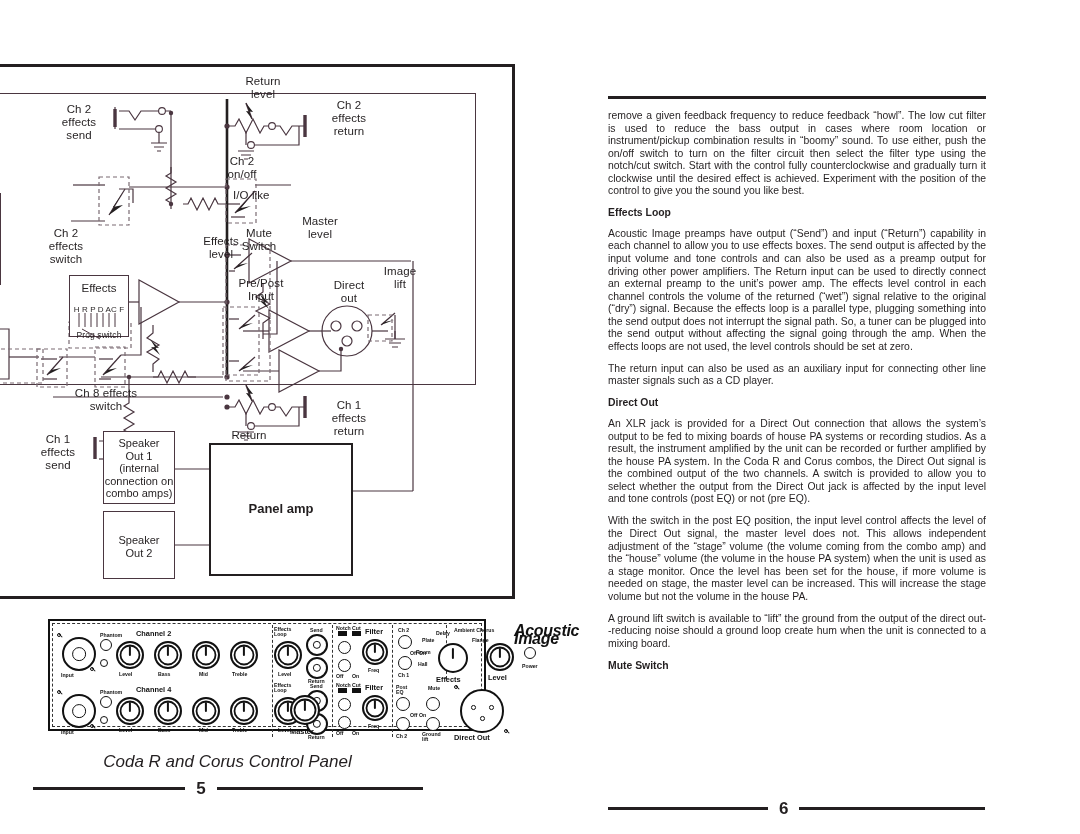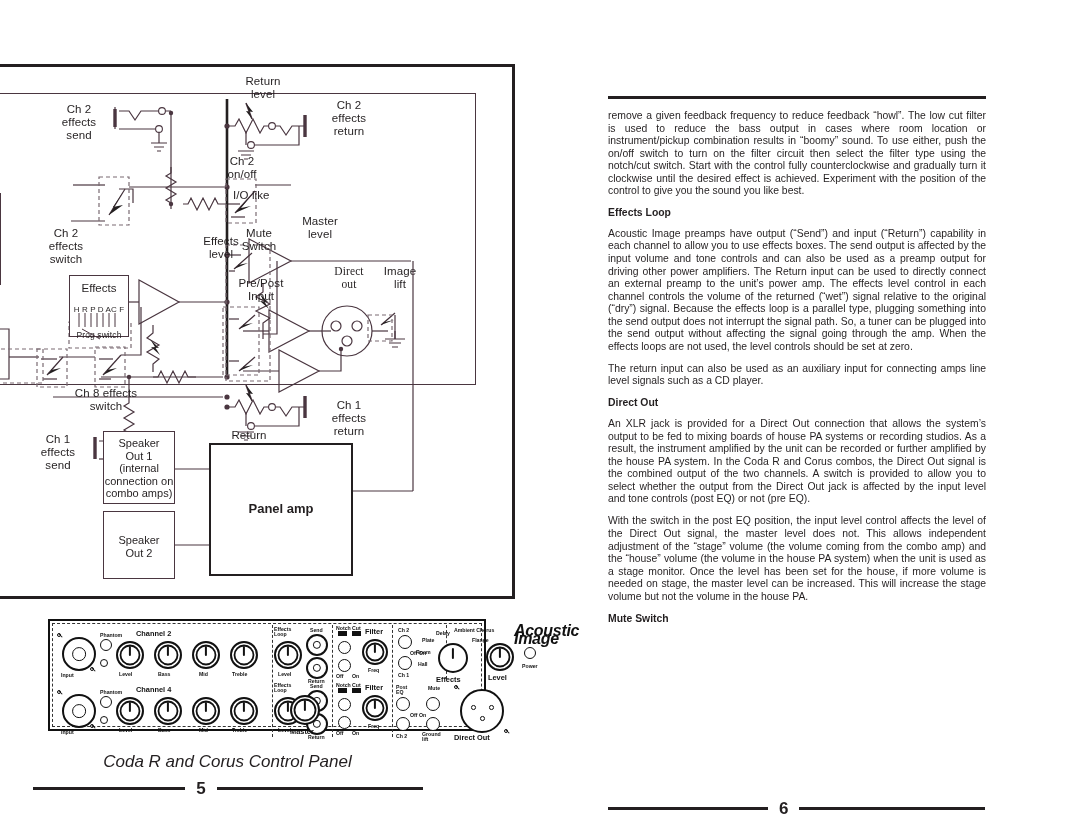--- a/index.html
+++ b/index.html
@@ -312,21 +312,21 @@
 Switch</div>
       <div class="dg-label" style="left:288px;top:210px;width:60px;">Pre/Post
 Input</div>
       <div class="dg-label" style="left:290px;top:8px;width:60px;">Return
 level</div>
       <div class="dg-label" style="left:376px;top:32px;width:60px;">Ch 2
 effects
 return</div>
       <div class="dg-label" style="left:348px;top:148px;width:58px;">Master
 level</div>
-      <div class="dg-label" style="left:380px;top:198px;width:52px;font-family:Liberation Serif, serif;">Direct
+      <div class="dg-label" style="left:380px;top:212px;width:52px;">Direct
 out</div>
       <div class="dg-label" style="left:428px;top:198px;width:58px;">Image
 lift</div>
       <div class="dg-label" style="left:118px;top:320px;width:90px;">Ch 8 effects
 switch</div>
       <div class="dg-label" style="left:84px;top:366px;width:62px;">Ch 1
 effects
 send</div>
       <div class="dg-label" style="left:276px;top:362px;width:60px;">Return
 level</div>
@@ -498,24 +498,25 @@
       <div class="rule" style="width:206px;"></div>
     </div>
   </div>
 
   <div id="right-page">
     <div class="toprule"></div>
     <div class="col" id="right-col">
         <p>remove a given feedback frequency to reduce feedback “howl”. The low cut filter is used to reduce the bass output in cases where room location or instrument/pickup combination results in “boomy” sound. To use either, push the on/off switch to turn on the filter circuit then select the filter type using the notch/cut switch. Start with the control fully counterclockwise and gradually turn it clockwise until the desired effect is achieved. Experiment with the position of the control to give you the sound you like best.</p>
         <h3>Effects Loop</h3>
         <p>Acoustic Image preamps have output (“Send”) and input (“Return”) capability in each channel to allow you to use effects boxes. The send output is affected by the input volume and tone controls and can also be used as a preamp output for driving other power amplifiers.  The Return input can be used to directly connect an external preamp to the unit’s power amp. The effects level control in each channel controls the volume of the returned (“wet”) signal relative to the original (“dry”) signal. Because the effects loop is a parallel type, plugging something into the send output does not interrupt the signal path. So, a tuner can be plugged into the send output without affecting the signal going through the amp. When the effects loops are not used, the level controls should be set at zero.</p>
-        <p>The return input can also be used as an auxiliary input for connecting amps line level signals such as a CD player.</p>
+        <p>The return input can also be used as an auxiliary input for connecting other line master signals such as a CD player.</p>
         <h3>Direct Out</h3>
         <p>An XLR jack is provided for a Direct Out connection that allows the system’s output to be fed to mixing boards of house PA systems or recording studios.  As a result, the instrument amplified by the unit can be recorded or further amplified by the house PA system. In the Coda R and Corus  combos, the Direct Out signal is the combined output of the two channels. A switch is provided to allow you to select whether the output from the Direct Out jack is affected by the input level and tone controls (post EQ) or not (pre EQ).</p>
         <p>With the switch in the post EQ position, the input level control affects the level of the Direct Out signal, the master level does not. This allows independent adjustment of the “stage” volume (the volume coming from the combo amp) and the “house” volume (the volume in the house PA system) when the unit is used as a stage monitor. Once the level has been set for the house, if more volume is needed on stage, the master level can be increased. This will increase the stage volume but not the volume in the house PA.</p>
+        <p>A ground lift switch is available to “lift” the ground from the output of the direct out--reducing noise should a ground loop create hum when the unit is connected to a mixing board.</p>
         <h3>Mute Switch</h3>
       </div>
 
     <div class="footer" style="left:0;top:704px;width:378px;">
       <div class="rule" style="width:160px;"></div>
       <div class="num">6</div>
       <div class="rule" style="width:186px;"></div>
     </div>
   </div>
 

